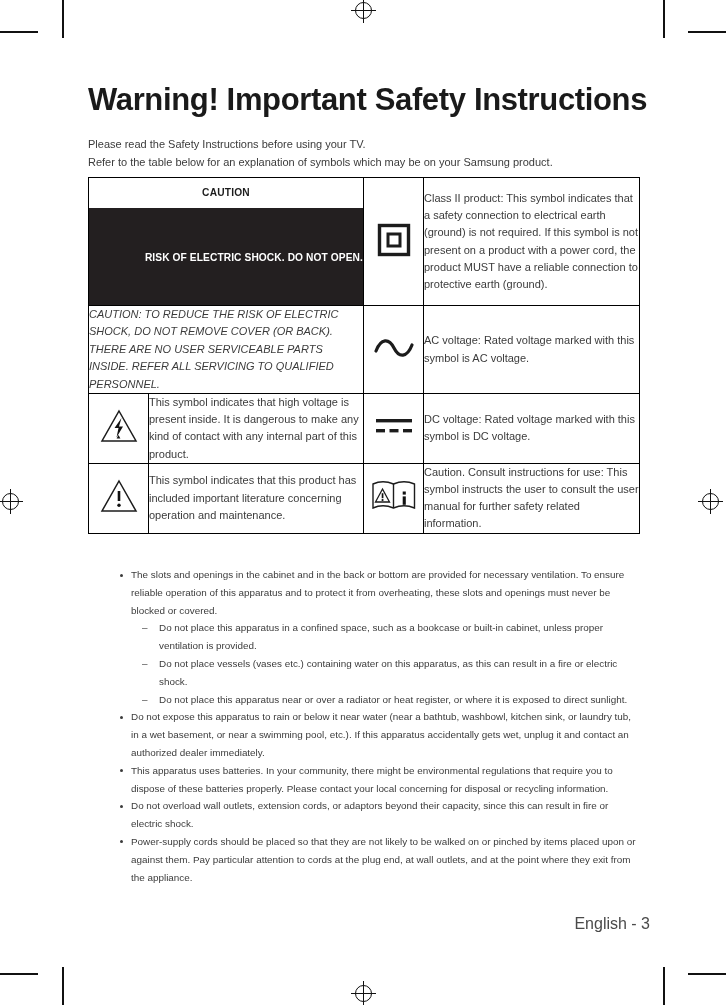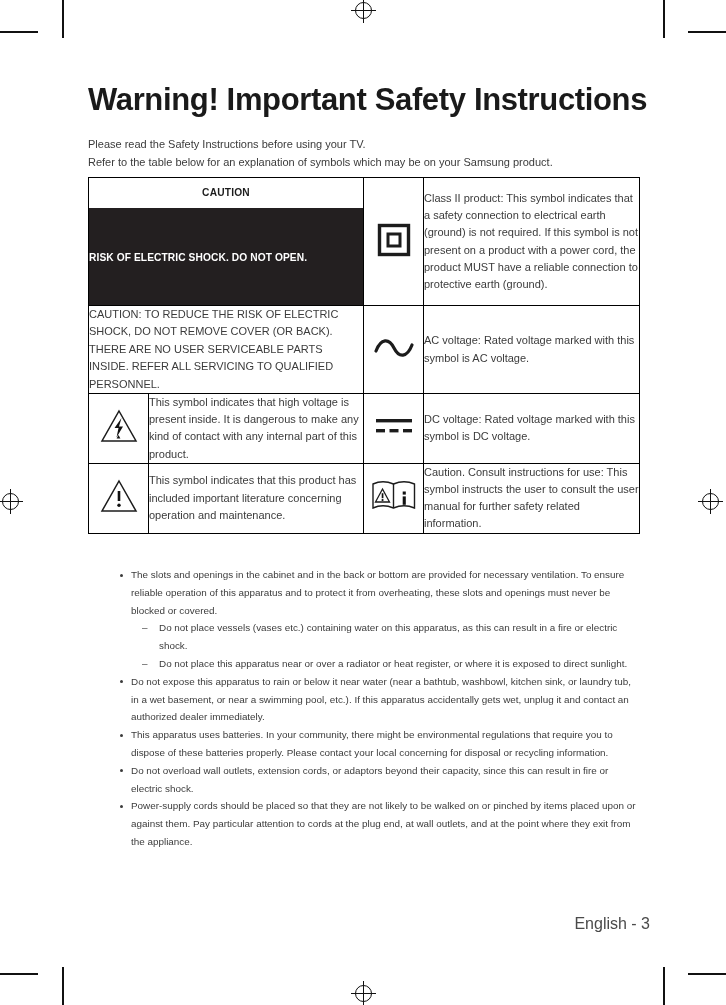--- a/index.html
+++ b/index.html
@@ -87,21 +87,21 @@
     border: 1px solid #000000;
     vertical-align: middle;
     padding: 0;
   }
   .cell-text {
     font-size: 11px;
     line-height: 17.2px;
     color: #3b3b3b;
     padding: 9px 11px 9px 11px;
   }
-  .cell-text.upper { line-height: 17.4px; }
+  .cell-text.upper { line-height: 17.4px; font-style: italic; }
   .cell-sym {
     text-align: center;
     vertical-align: middle;
   }
 
   
   .caution-cell { padding: 0 !important; }
   .caution-head {
     text-align: center;
     font-size: 10.2px;
@@ -114,21 +114,21 @@
   .caution-body {
     background: #231f20;
     height: 97px;
     position: relative;
   }
   .caution-body span {
     position: absolute;
     left: 0; right: 0;
     top: 50%;
     transform: translateY(-50%);
-    text-align: left;
+    text-align: right;
     color: #ffffff;
     font-size: 10.2px;
     font-weight: bold;
     letter-spacing: 0.1px;
   }
 
   
   .glyph { display: inline-block; vertical-align: middle; }
 
   
@@ -310,20 +310,21 @@
         <td class="cell-text">Caution. Consult instructions for use: This symbol instructs the user to consult the user manual for further safety related information.</td>
       </tr>
     </tbody>
   </table>
 
   <div class="bullets">
     <ul class="lvl1">
       <li>
         <span class="btext">The slots and openings in the cabinet and in the back or bottom are provided for necessary ventilation. To ensure reliable operation of this apparatus and to protect it from overheating, these slots and openings must never be blocked or covered.</span>
         <ul class="lvl2">
+          <li>Do not place this apparatus in a confined space, such as a bookcase or built-in cabinet, unless proper ventilation is provided.</li>
           <li>Do not place vessels (vases etc.) containing water on this apparatus, as this can result in a fire or electric shock.</li>
           <li>Do not place this apparatus near or over a radiator or heat register, or where it is exposed to direct sunlight.</li>
         </ul>
       </li>
       <li>
         <span class="btext">Do not expose this apparatus to rain or below it near water (near a bathtub, washbowl, kitchen sink, or laundry tub, in a wet basement, or near a swimming pool, etc.). If this apparatus accidentally gets wet, unplug it and contact an authorized dealer immediately.</span>
       </li>
       <li>
         <span class="btext">This apparatus uses batteries. In your community, there might be environmental regulations that require you to dispose of these batteries properly. Please contact your local concerning for disposal or recycling information.</span>
       </li>

